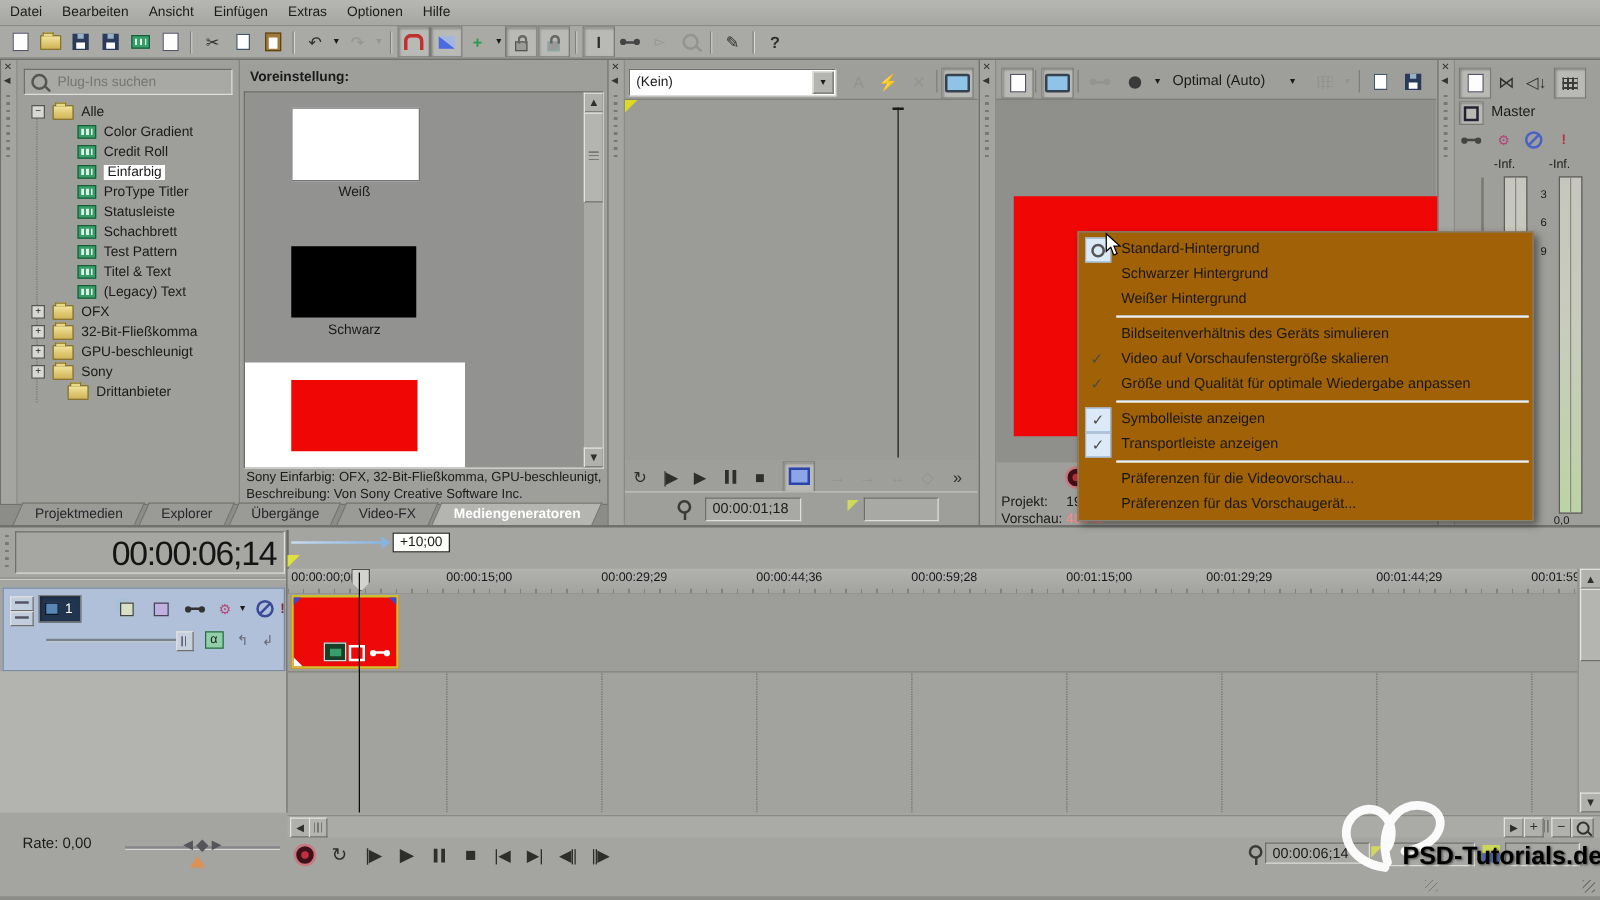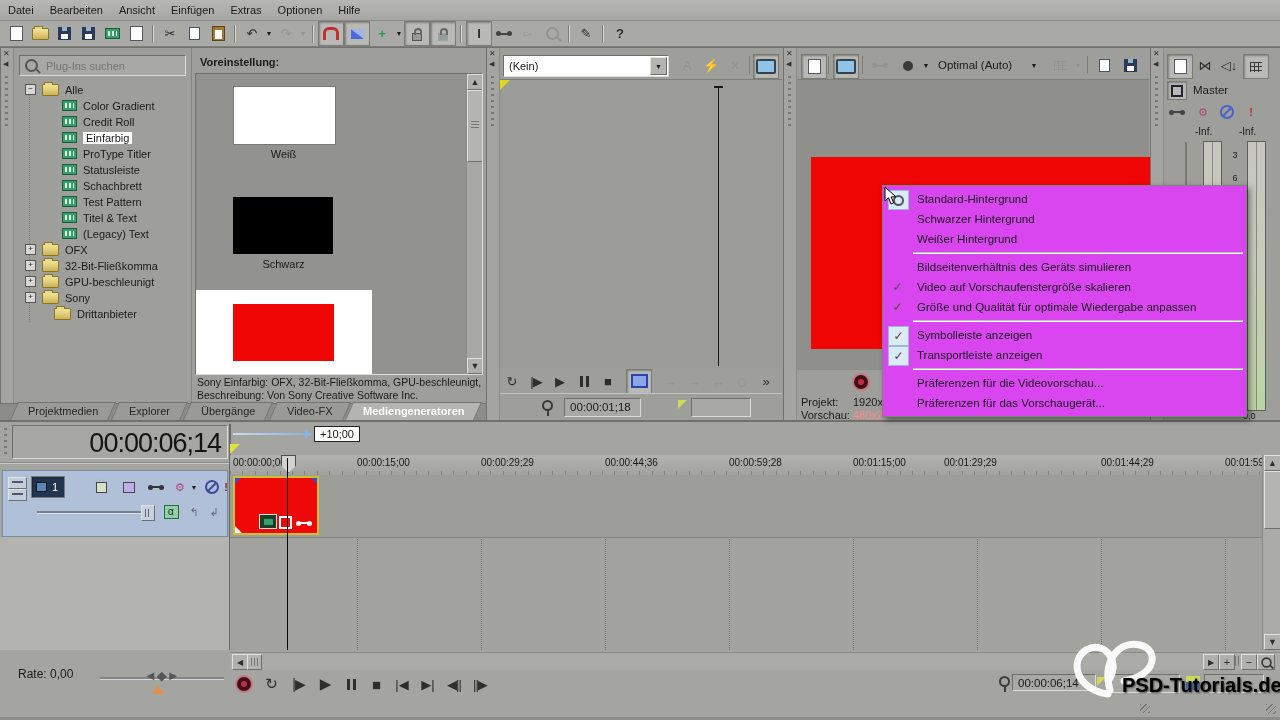--- a/index.html
+++ b/index.html
@@ -70,21 +70,21 @@
   .expander{position:absolute;width:9px;height:9px;background:#d8d8d4;border:1px solid #555;font-size:8px;line-height:8px;text-align:center;color:#222}
   .trow{position:absolute;left:0;height:15px;width:178px;display:flex;align-items:center}
   .tlabel{margin-left:6px;white-space:nowrap}
   .sel-hl{background:#fff;padding:0 3px}
   
   .tab{height:17px;padding:0 13px;transform:skewX(-24deg);background:#9a9a96;border:1px solid #74746f;border-bottom:none;margin-right:3px}
   .tab span{display:block;transform:skewX(24deg);line-height:16px;color:#26262a;white-space:nowrap}
   .tab.active{background:#b4b4b0}
   .tab.active span{color:#fff;font-weight:bold}
   
-  #ctxmenu{position:absolute;left:882px;top:185px;width:363px;background:#d946ef;border:1px solid #82827e;box-shadow:3px 3px 6px rgba(0,0,0,.45);z-index:60;padding:3px 0}
+  #ctxmenu{position:absolute;left:862px;top:185px;width:363px;background:#a16207;border:1px solid #82827e;box-shadow:3px 3px 6px rgba(0,0,0,.45);z-index:60;padding:3px 0}
   .mi{position:relative;height:20px;display:flex;align-items:center;font-size:11.5px;color:#17171a}
   .mi .lbl{margin-left:34px;white-space:nowrap}
   .mbox{position:absolute;left:5px;top:1px;width:19px;height:18px;border:1px solid #9cb8d8;background:#dce9f6;display:flex;align-items:center;justify-content:center}
   .mchk{position:absolute;left:5px;top:1px;width:19px;height:18px;display:flex;align-items:center;justify-content:center}
   .mchk::before,.mbox.chk::before{content:"✓";color:#4a4a46;font-size:12px}
   .mradio{width:7px;height:7px;border:2px solid #555;border-radius:50%}
   .msep{height:1px;background:#bdbdb9;border-bottom:1px solid #fff;margin:3px 3px 3px 30px}
   
   .sbtn{background:#b0b0ac;display:flex;align-items:center;justify-content:center;color:#2e2e2a;font-size:8px}
   .thumb{background:#b4b4b0}
@@ -498,21 +498,21 @@
 
   
   <div class="abs" style="left:230px;top:455px;width:1032px;height:20px;background:linear-gradient(#b2b2ae,#a2a29e);border-bottom:1px solid #5e5e5a;overflow:hidden">
     <div class="abs" style="left:0;bottom:0;width:100%;height:4px;background:repeating-linear-gradient(90deg,#82827c 0 1px,transparent 1px 12.4px)"></div>
     <span class="tick-label" style="left:3px">00:00:00;00</span>
     <span class="tick-label" style="left:127px">00:00:15;00</span>
     <span class="tick-label" style="left:251px">00:00:29;29</span>
     <span class="tick-label" style="left:375px">00:00:44;36</span>
     <span class="tick-label" style="left:499px">00:00:59;28</span>
     <span class="tick-label" style="left:623px">00:01:15;00</span>
-    <span class="tick-label" style="left:714px">00:01:29;29</span>
+    <span class="tick-label" style="left:735px">00:01:29;29</span>
     <span class="tick-label" style="left:871px">00:01:44;29</span>
     <span class="tick-label" style="left:995px">00:01:59;28</span>
     <div class="abs" style="left:51px;top:0;width:13px;height:16px;background:#d2d2ce;border:1px solid #4e4e4a;clip-path:polygon(0 0,100% 0,100% 60%,50% 100%,0 60%)"></div>
   </div>
 
   
   <div class="abs" style="left:230px;top:475px;width:1032px;height:175px;background:#a2a29e;overflow:hidden">
     <div class="gridline" style="left:127px"></div>
     <div class="gridline" style="left:251px"></div>
     <div class="gridline" style="left:375px"></div>

